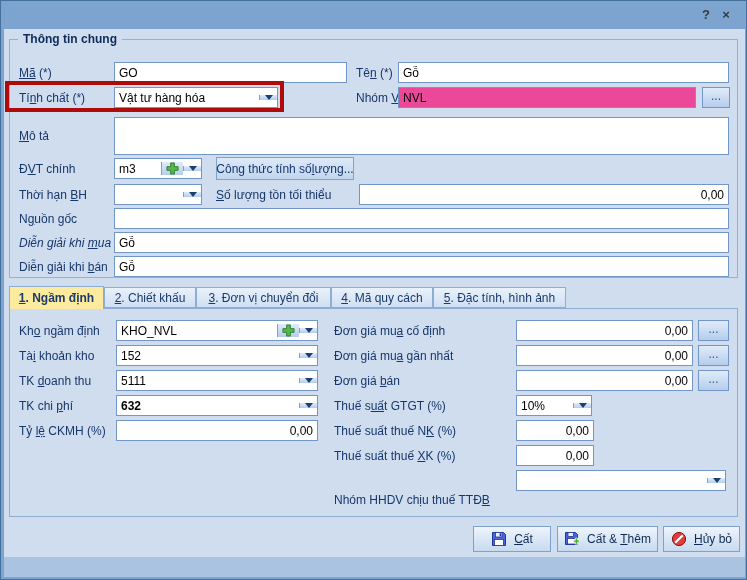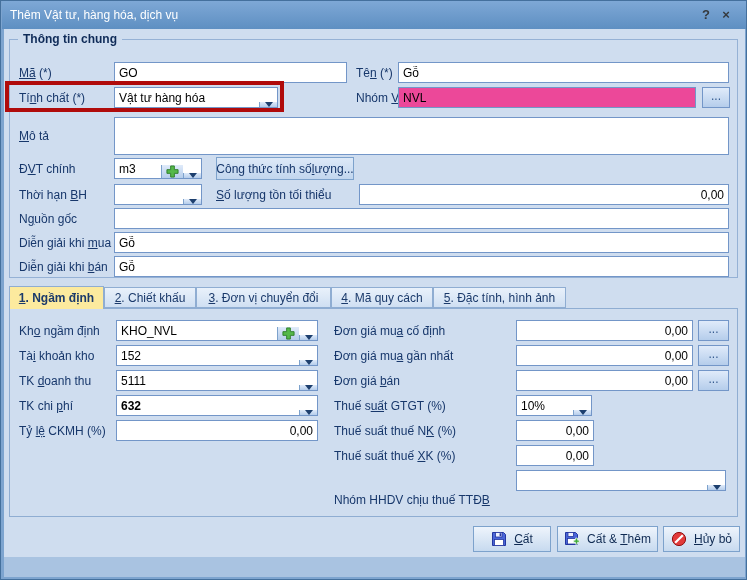--- a/index.html
+++ b/index.html
@@ -33,21 +33,21 @@
   .txt {
     position:absolute; height:21px; border:1px solid #7396c8; background:#fff;
     font-family:inherit; font-size:12px; padding:1px 4px; color:#000; outline:none;
   }
   .txt.num { text-align:right; }
   .txt:disabled { background:#ec4899; color:#000; }
   textarea.txt { resize:none; }
 
   .combo {
     position:absolute; height:21px; border:1px solid #7396c8; background:#fff;
-    display:flex; align-items:flex-end; cursor:default;
+    display:flex; align-items:center; cursor:default;
   }
   .combo .ctext { flex:1; font-size:12px; padding:2px 4px; white-space:nowrap; overflow:hidden; }
   .cbtn {
     width:18px; display:flex; align-items:center; justify-content:center;
     background:linear-gradient(#e0ebfa,#b5cdeb); border-left:1px solid #7da2cc; cursor:pointer;
   }
   .tri { width:0; height:0; border-left:4px solid transparent; border-right:4px solid transparent; border-top:5px solid #1d3f6e; }
   .plusbtn {
     width:22px; display:flex; align-items:center; justify-content:center;
     background:linear-gradient(#e0ebfa,#b5cdeb); border-left:1px solid #7da2cc; cursor:pointer;
@@ -82,23 +82,20 @@
     display:flex; align-items:center; justify-content:center; gap:7px; cursor:pointer; white-space:nowrap;
   }
   .icon16 { width:16px; height:16px; flex:0 0 auto; }
   u { text-decoration:underline; }
 </style>
 </head>
 <body>
 
 <div class="window">
 
-  <div class="titlebar">
-    <span class="title-text">Thêm Vật tư, hàng hóa, dịch vụ</span>
-  </div>
   <div class="tb-btn" style="right:32px;">?</div>
   <div class="tb-btn" style="right:12px;">×</div>
 
   <div class="body-bg"></div>
   <div class="footer-bg"></div>
 
   <div class="groupbox">
     <span class="legend">Thông tin chung</span>
   </div>
 
@@ -142,21 +139,21 @@
     <span class="cbtn">
         <span class="tri"></span>
       </span>
   </div>
   <span class="lbl" style="left:215px; top:187px;"><u>S</u>ố lượng tồn tối thiểu</span>
   <input class="txt num" style="left: 358px; top: 183px; width: 370px;" value="0,00">
 
   <span class="lbl" style="left:18px; top:211px;">N<u>g</u>uồn gốc</span>
   <input class="txt" style="left: 113px; top: 207px; width: 615px;" value="">
 
-  <span class="lbl" style="left:18px; top:235px;">Diễn giải khi <u>m</u>ua</span>
+  <span class="lbl" style="left:18px; top:235px;font-style:italic;">Diễn giải khi <u>m</u>ua</span>
   <input class="txt" style="left: 113px; top: 231px; width: 615px;" value="Gỗ">
 
   <span class="lbl" style="left:18px; top:259px;">Diễn giải khi <u>b</u>án</span>
   <input class="txt" style="left: 113px; top: 255px; width: 615px;" value="Gỗ">
 
   <div class="tab active" style="left:8px; width:95px;"><u>1</u>. Ngầm định</div>
   <div class="tab" style="left:103px; width:92px;"><u>2</u>. Chiết khấu</div>
   <div class="tab" style="left:195px; width:135px;"><u>3</u>. Đơn vị chuyển đổi</div>
   <div class="tab" style="left:330px; width:102px;"><u>4</u>. Mã quy cách</div>
   <div class="tab" style="left:432px; width:133px;"><u>5</u>. Đặc tính, hình ảnh</div>

